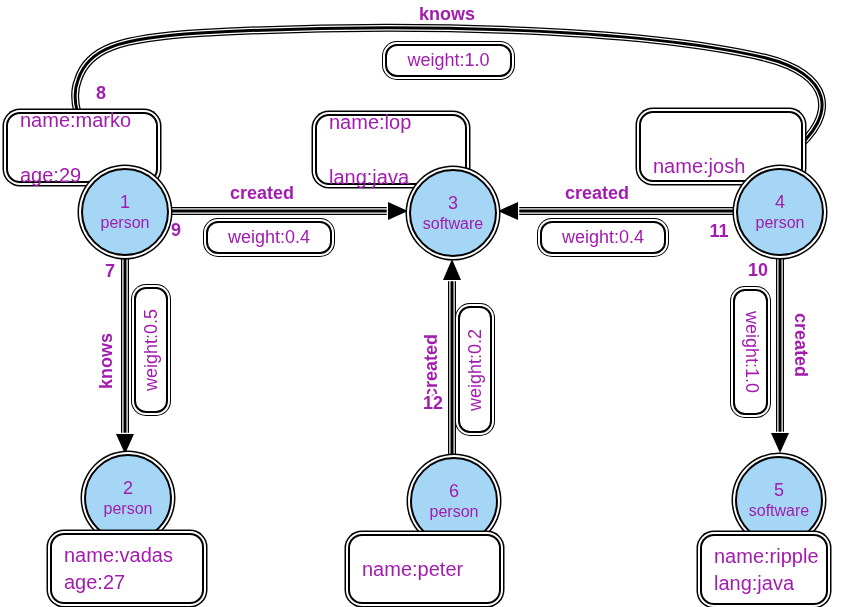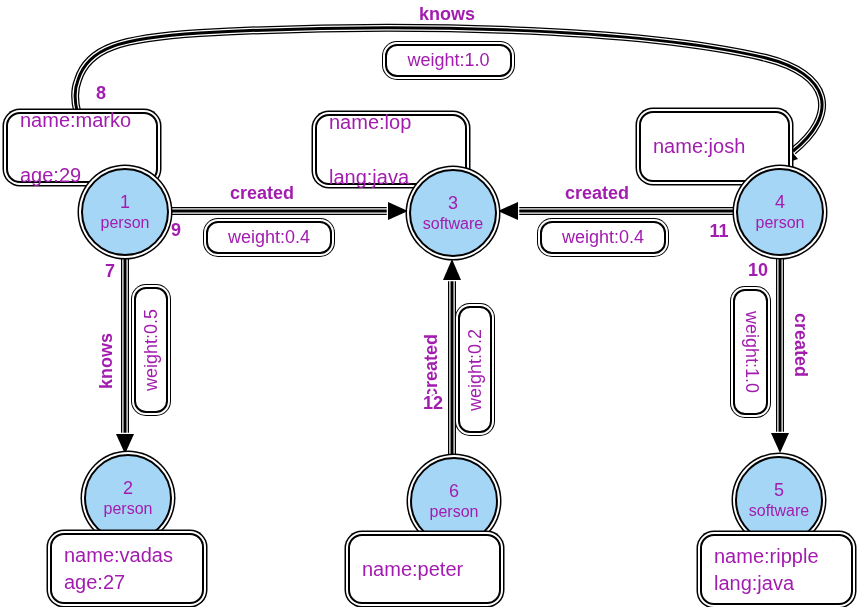--- a/index.html
+++ b/index.html
@@ -137,31 +137,31 @@
   </div>
 
   <div class="propbox z-under" style="left:6px;top:112px;width:152px;height:71px;">
     <div>name:marko</div>
     <div>age:29</div>
   </div>
   <div class="propbox z-under" style="left:315px;top:114px;width:152px;height:71px;">
     <div>name:lop</div>
     <div>lang:java</div>
   </div>
-  <div class="propbox z-under" style="left:639px;top:111px;width:151px;height:71px;">
+  <div class="propbox z-under" style="left:639px;top:111px;width:164px;height:71px;justify-content:flex-end;">
     <div>name:josh</div>
   </div>
   <div class="propbox z-over" style="left:50px;top:533px;width:154px;height:71px;">
     <div>name:vadas</div>
     <div>age:27</div>
   </div>
   <div class="propbox z-over" style="left:348px;top:534px;width:153px;height:70px;">
     <div>name:peter</div>
   </div>
-  <div class="propbox z-over" style="left:700px;top:534px;width:153px;height:71px;">
+  <div class="propbox z-over" style="left:700px;top:534px;width:128px;height:71px;">
     <div>name:ripple</div>
     <div>lang:java</div>
   </div>
 
   <div class="node" style="left:81px;top:168px;">
     <div class="nid">1</div>
     <div class="nlabel">person</div>
   </div>
   <div class="node" style="left:84px;top:454px;">
     <div class="nid">2</div>

